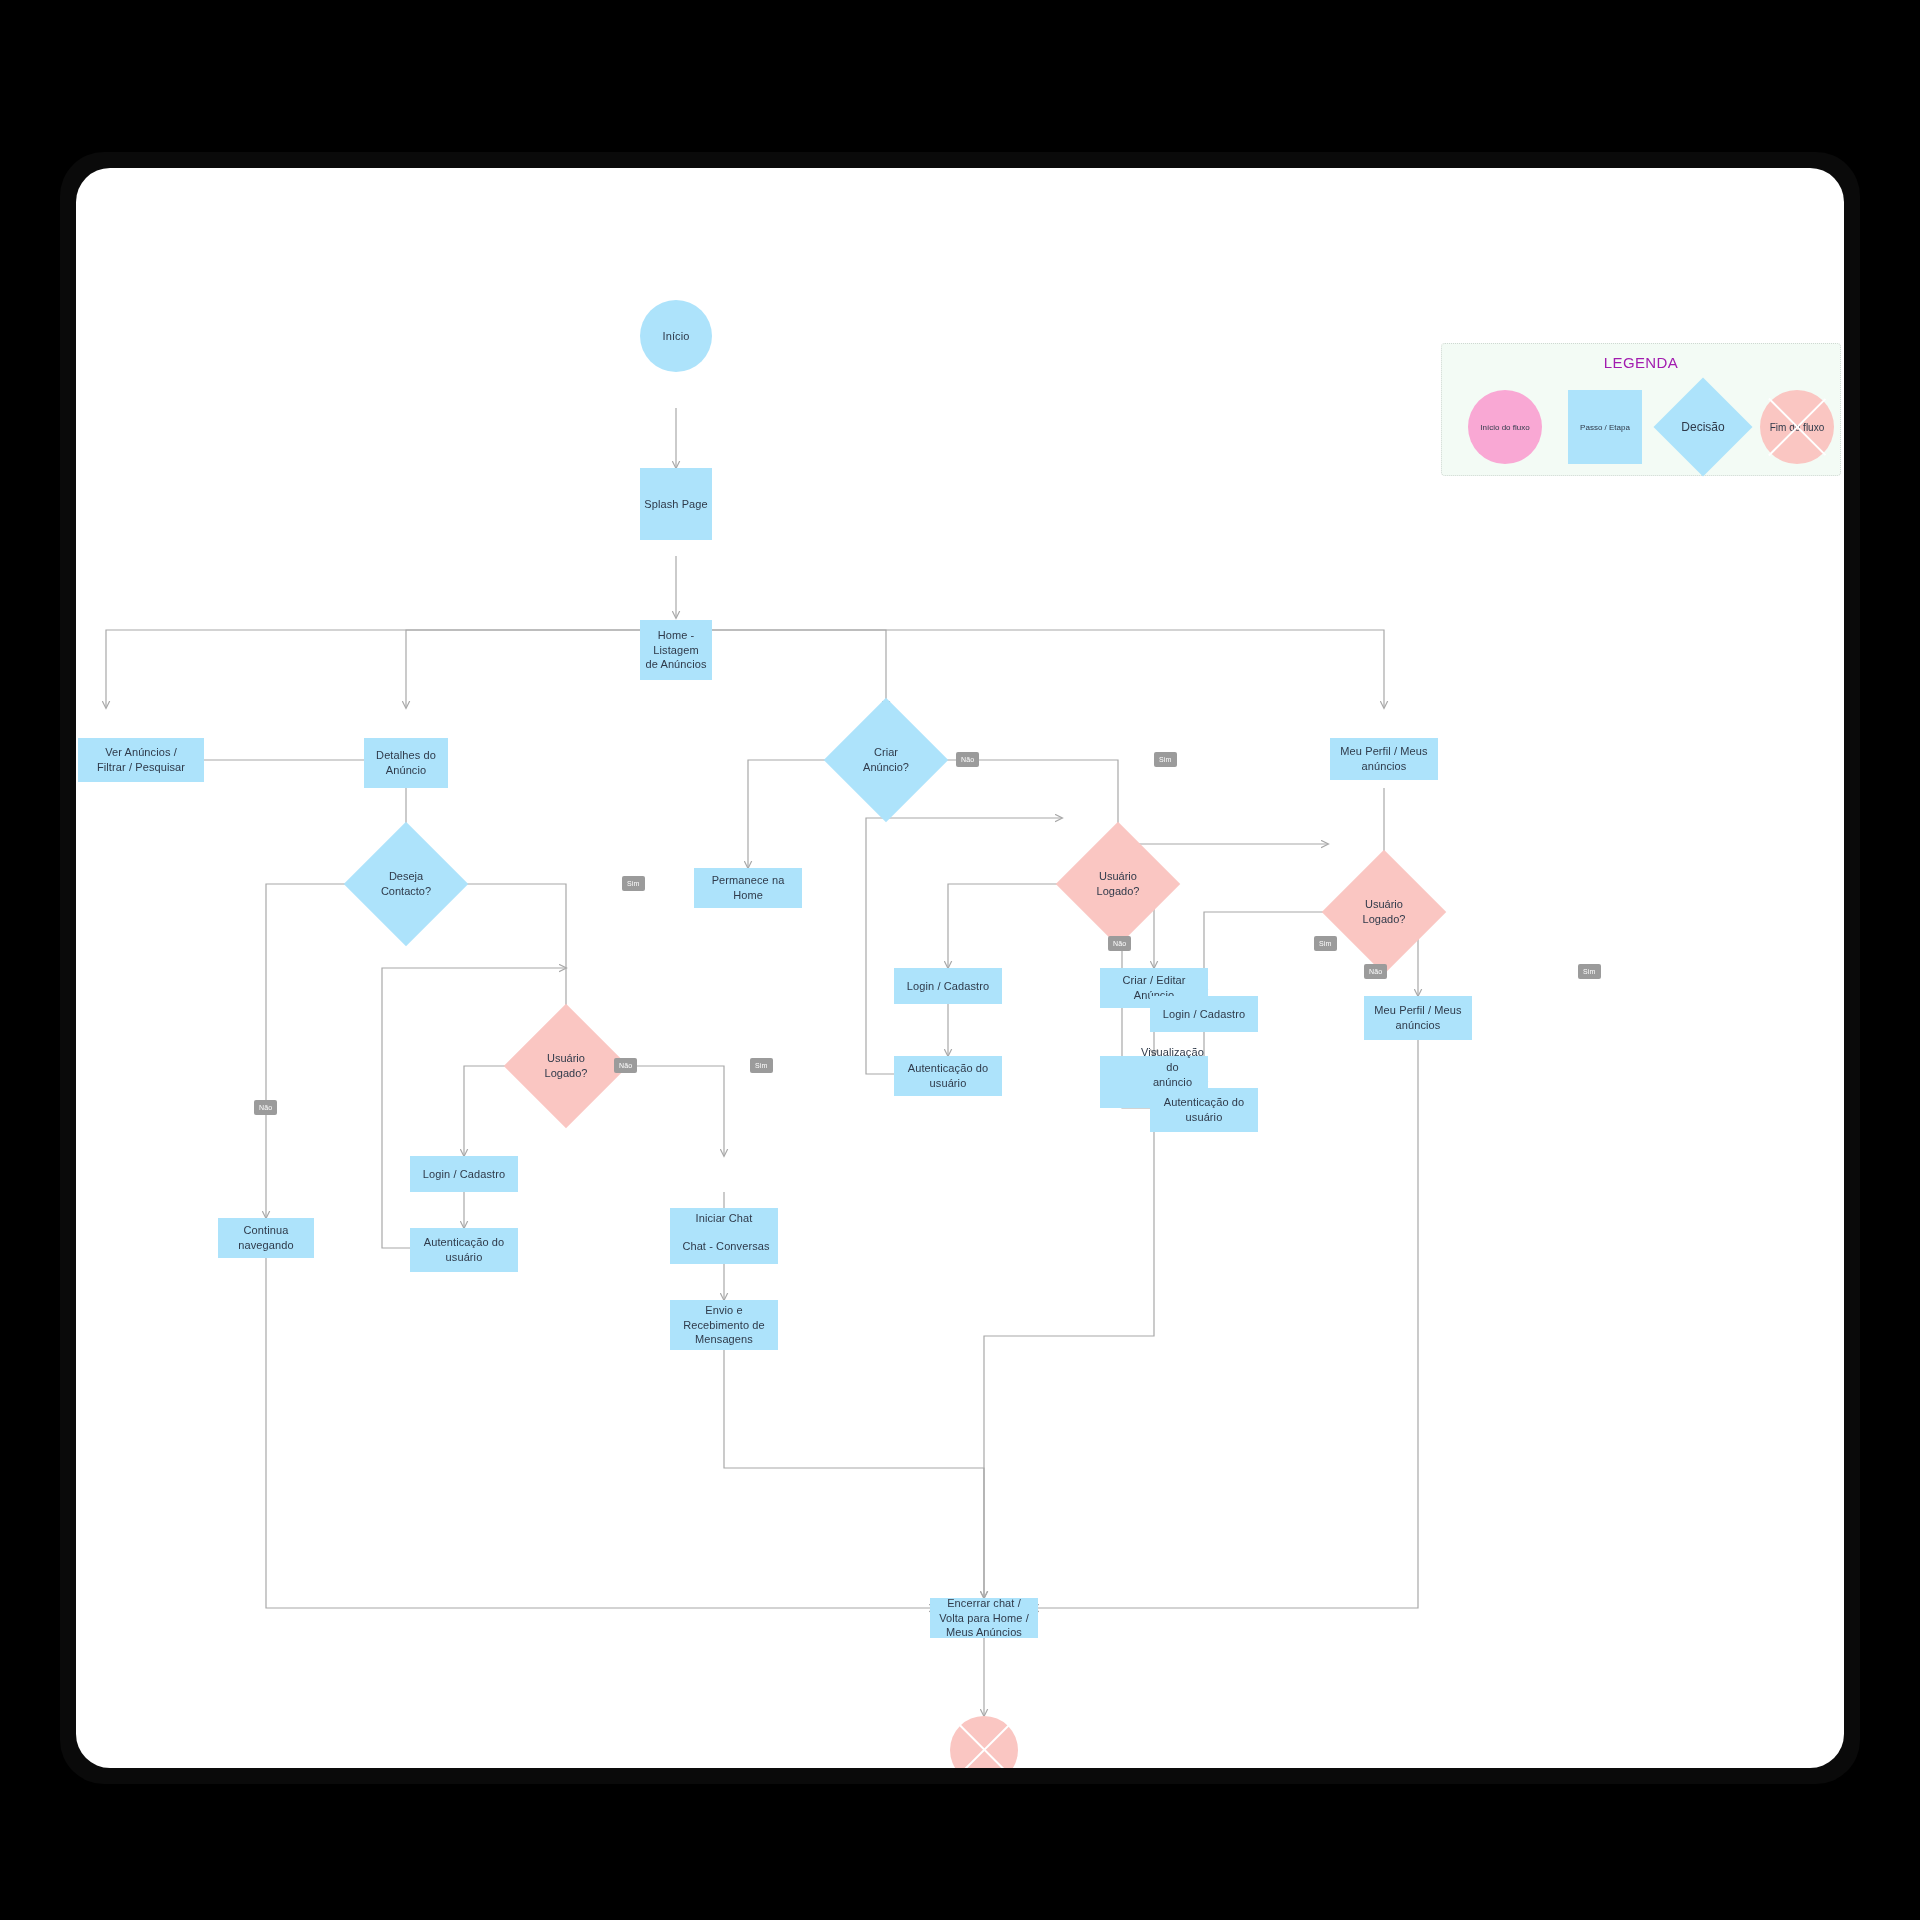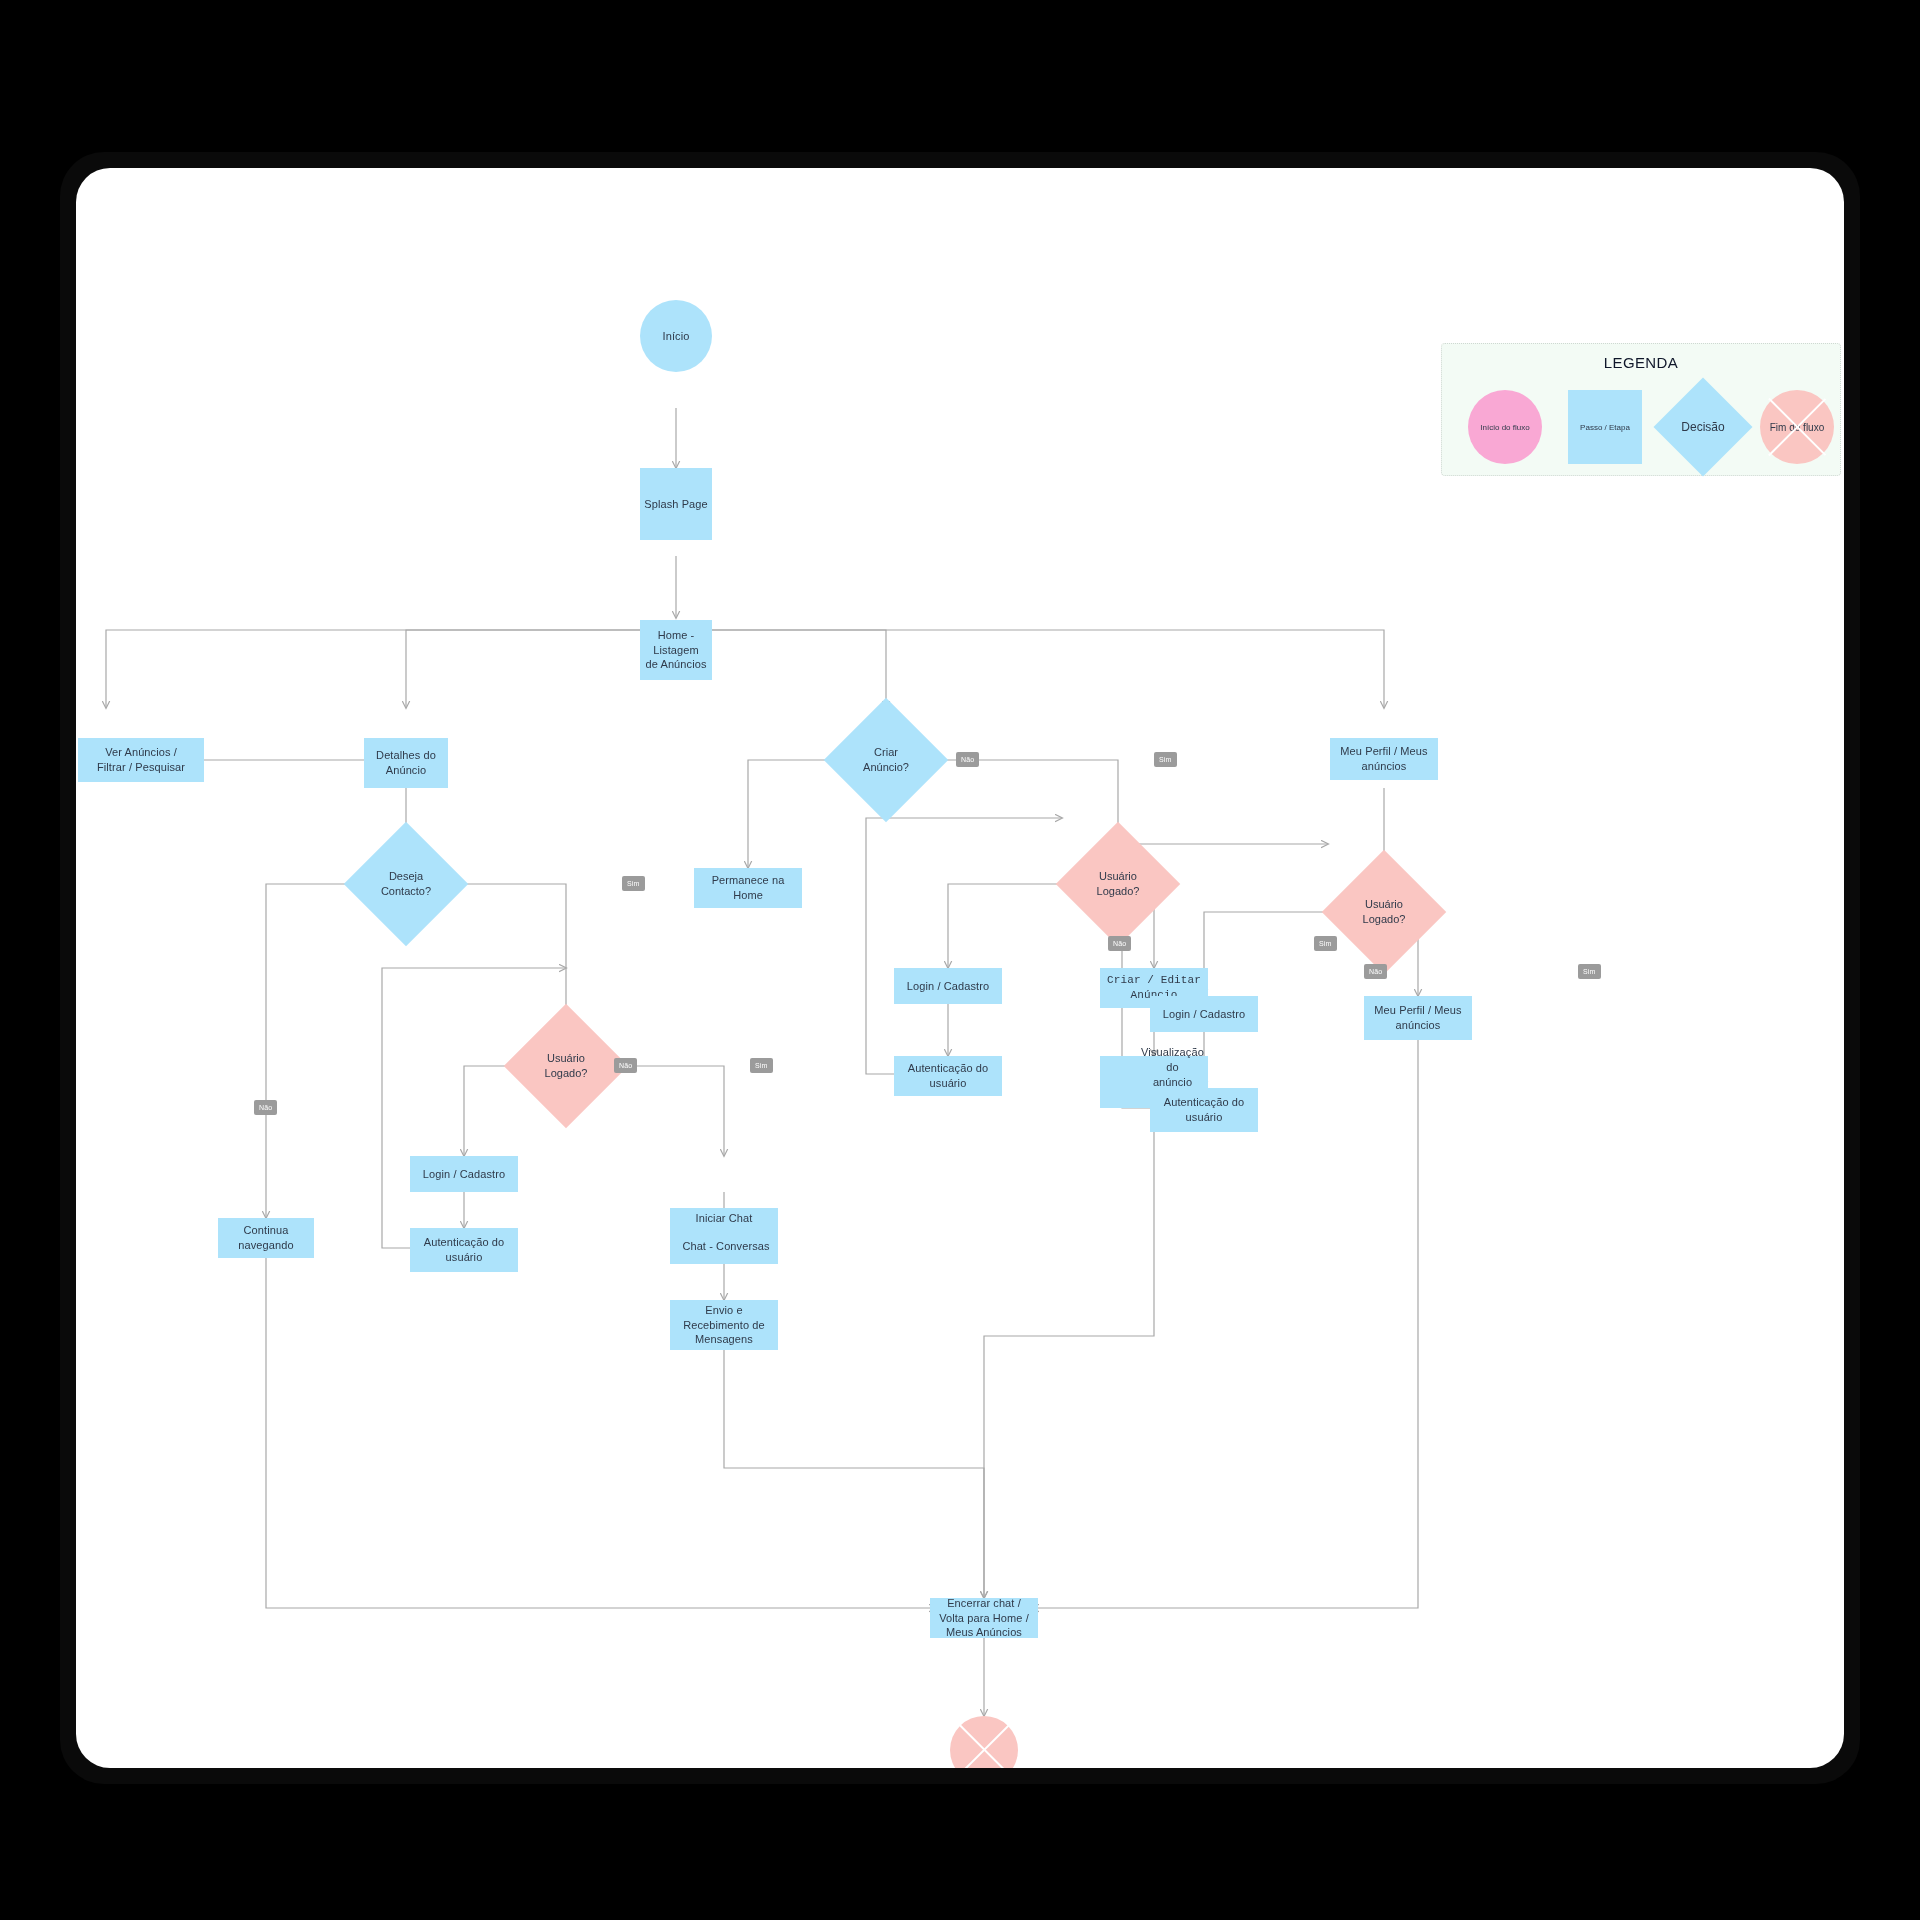--- a/index.html
+++ b/index.html
@@ -115,21 +115,21 @@
     width: 400px; height: 133px;
     background: #f3fbf5;
     border: 1px dotted #cfd8d2;
     border-radius: 4px;
   }
   #legend-title {
     position: absolute;
     top: 10px; left: 0; width: 100%;
     text-align: center;
     font-size: 15px;
-    color: #0f172a;
+    color: #a21caf;
     letter-spacing: .4px;
   }
   .lg-item {
     position: absolute;
     display: flex;
     align-items: center;
     justify-content: center;
     font-size: 8px;
     color: #2f3a4a;
     text-align: center;
@@ -302,21 +302,21 @@
       <div class="diamond pink"></div>
       <div class="decision-label">Usuário
 Logado?</div>
     </div>
 
     <div class="node step" style="left:818px; top:800px; width:108px; height:36px;">Login / Cadastro</div>
 
     <div class="node step" style="left:818px; top:888px; width:108px; height:40px;">Autenticação do
 usuário</div>
 
-    <div class="node step" style="left:1024px; top:800px; width:108px; height:40px;font-family:Liberation Mono, monospace;">Criar / Editar
+    <div class="node step" style="left:1024px; top:800px; width:108px; height:40px;">Criar / Editar
 Anúncio</div>
 
     <div class="node step" style="left:1024px; top:888px; width:108px; height:52px;padding-left:39px;">Visualização do
 anúncio criado /
 editado</div>
 
     <div class="node step" style="left:1254px; top:570px; width:108px; height:42px;">Meu Perfil / Meus
 anúncios</div>
 
     <div class="decision-wrap" style="left:1264px; top:700px; width:88px; height:88px;">

